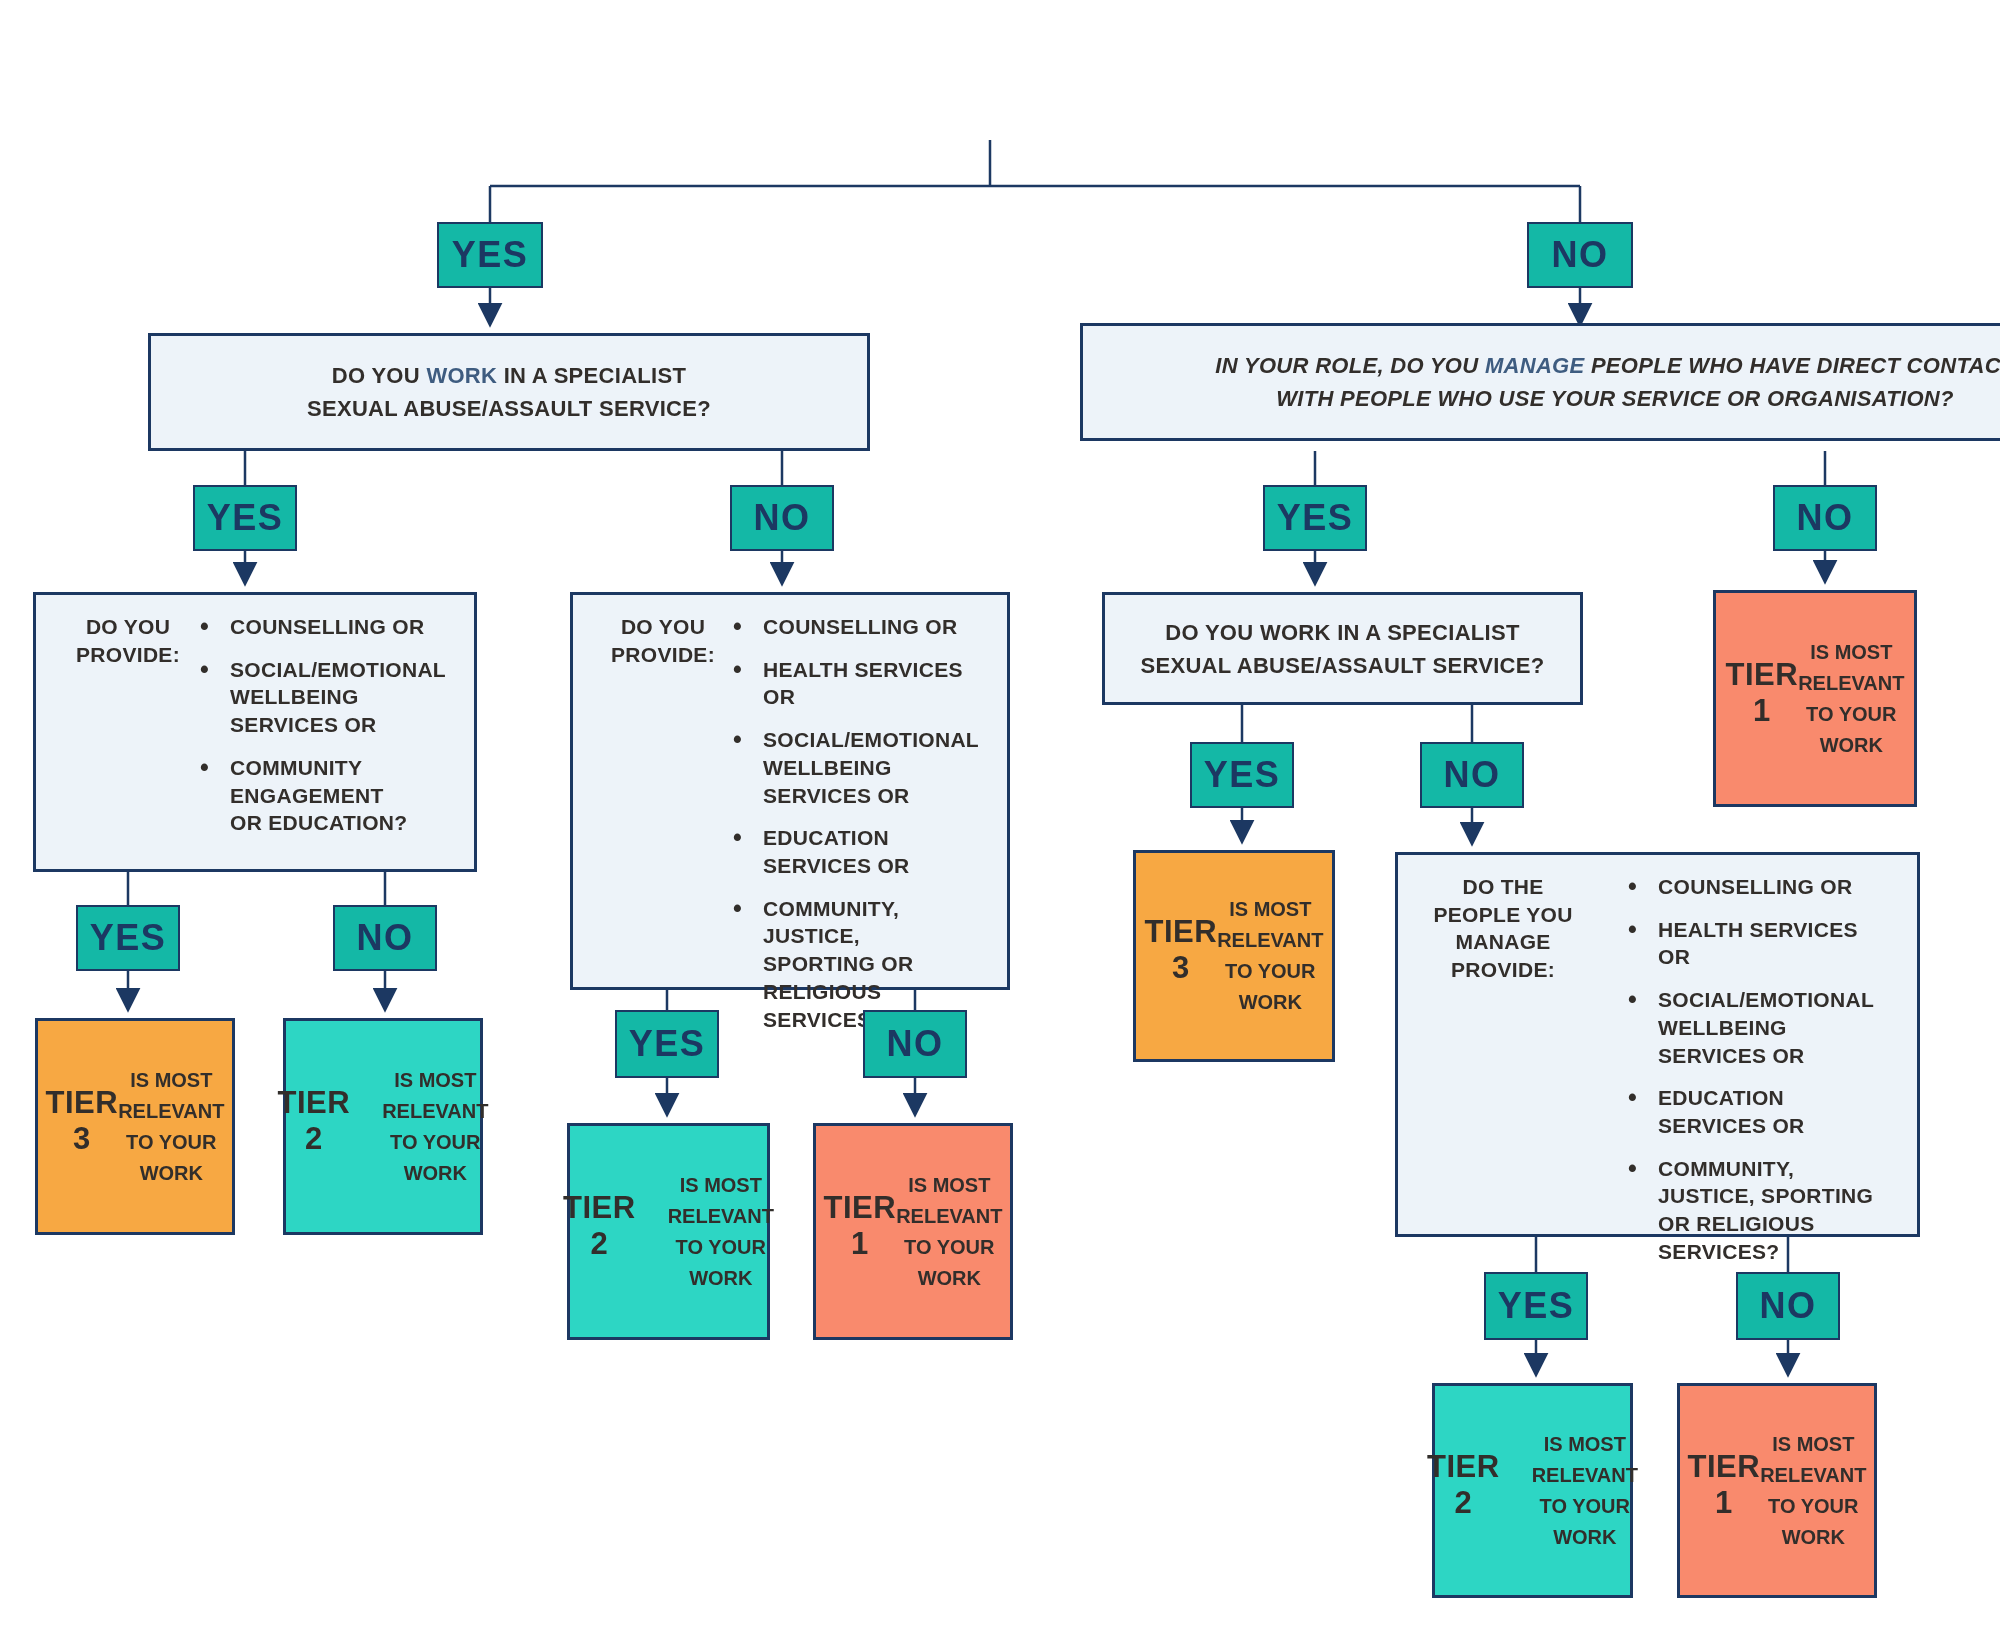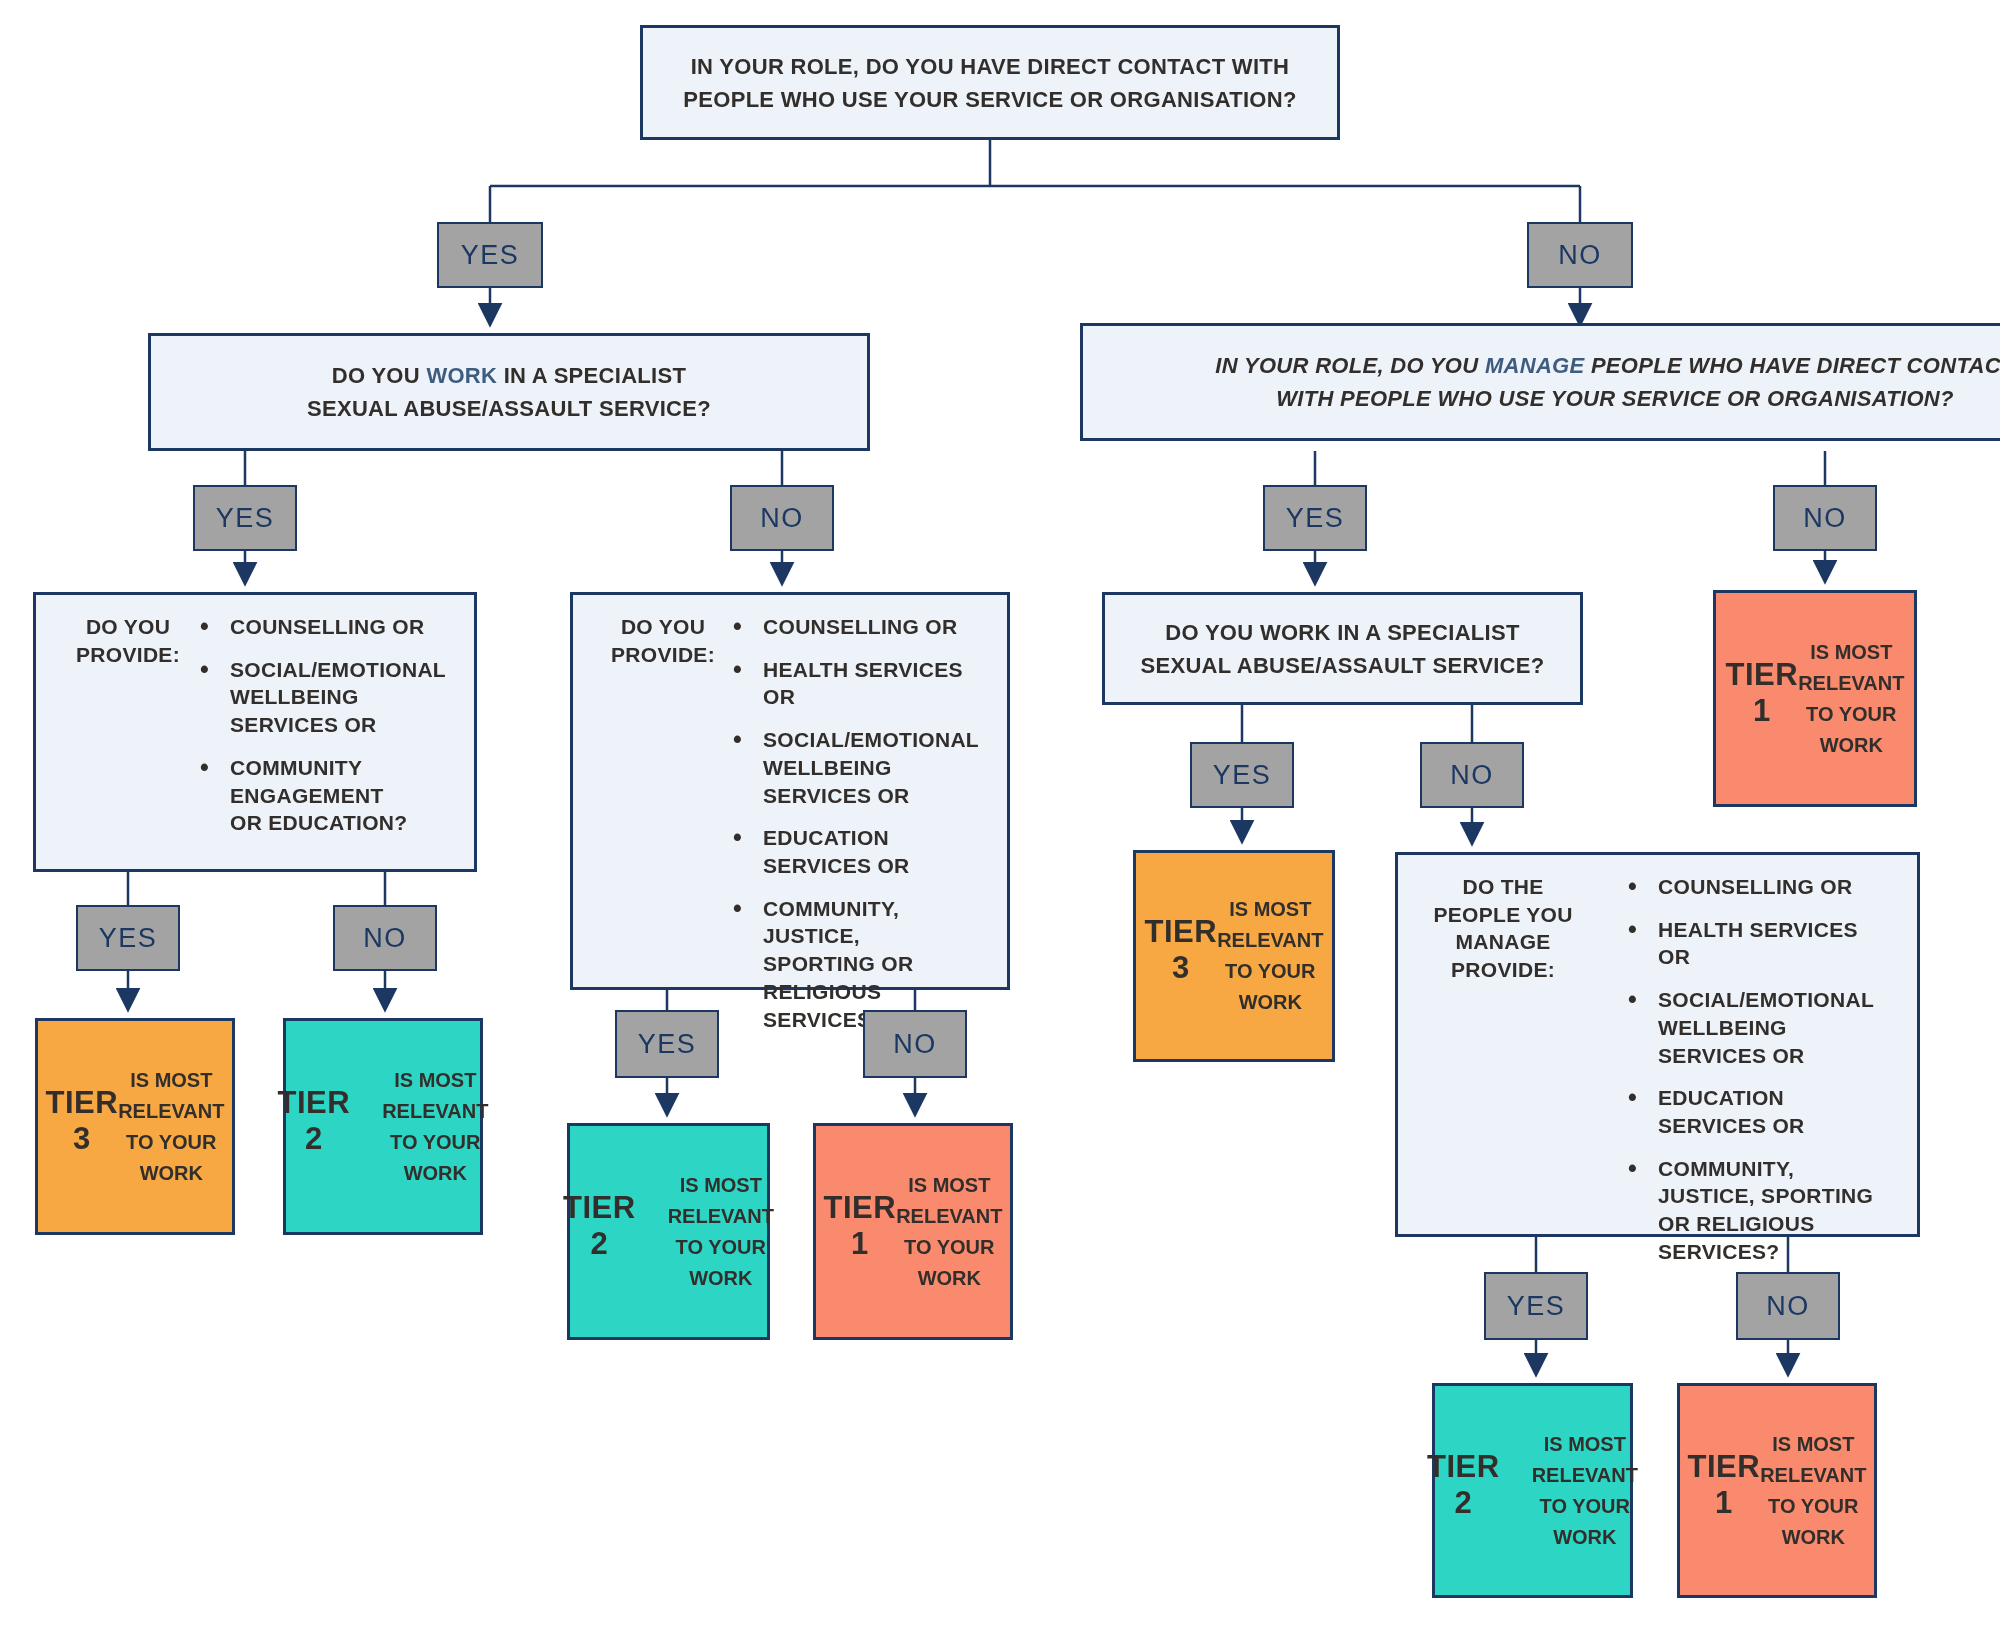--- a/index.html
+++ b/index.html
@@ -12,22 +12,22 @@
   #wires{position:absolute;left:0;top:0;z-index:0;}
   .ln{stroke:var(--navy);stroke-width:2.5;fill:none;}
   .node{position:absolute;box-sizing:border-box;display:flex;align-items:center;justify-content:center;z-index:1;}
   .qbox{
     background:var(--qfill);border:3px solid var(--navy);color:var(--text);
     font-weight:bold;font-size:22px;line-height:1.5;text-align:center;
     letter-spacing:.3px;white-space:pre-line;padding:10px 20px;
   }
   .qbox .hl{color:var(--highlight);}
   .decision{
-    background:#a3a3a3;border:2.5px solid var(--navy);color:var(--navy);
-    font-weight:normal;font-size:27px;letter-spacing:1.5px;
+    background:#14b8a6;border:2.5px solid var(--navy);color:var(--navy);
+    font-weight:bold;font-size:36px;letter-spacing:1.5px;
   }
   .tier{border:3px solid var(--navy);color:var(--text);flex-direction:row;text-align:center;padding:10px;}
   .tier.t1{background:var(--tier1);}
   .tier.t2{background:var(--tier2);gap:32px;}
   .tier.t3{background:var(--tier3);}
   .tier-title{font-size:31px;font-weight:bold;letter-spacing:.5px;margin-bottom:12px;}
   .tier-body{font-size:20px;font-weight:bold;line-height:1.55;white-space:pre-line;}
   .provide{flex-direction:row;align-items:stretch;justify-content:space-between;text-align:left;font-size:21px;line-height:1.32;padding:18px 28px;}
   .provide .q-title{text-align:center;margin-bottom:20px;white-space:pre-line;}
   .provide ul{margin:0;padding:0;list-style:none;}
@@ -65,24 +65,20 @@
     <line class="ln" x1="667" y1="1078" x2="667" y2="1114" marker-end="url(#arrow)"></line>
     <line class="ln" x1="915" y1="1078" x2="915" y2="1114" marker-end="url(#arrow)"></line>
     <line class="ln" x1="1315" y1="551" x2="1315" y2="583" marker-end="url(#arrow)"></line>
     <line class="ln" x1="1825" y1="551" x2="1825" y2="581" marker-end="url(#arrow)"></line>
     <line class="ln" x1="1242" y1="808" x2="1242" y2="841" marker-end="url(#arrow)"></line>
     <line class="ln" x1="1472" y1="808" x2="1472" y2="843" marker-end="url(#arrow)"></line>
     <line class="ln" x1="1536" y1="1340" x2="1536" y2="1374" marker-end="url(#arrow)"></line>
     <line class="ln" x1="1788" y1="1340" x2="1788" y2="1374" marker-end="url(#arrow)"></line>
   </svg>
 
-  <div class="node qbox" style="left:640px;top:25px;width:700px;height:115px;">
-    <span>IN YOUR ROLE, DO YOU HAVE DIRECT CONTACT WITH
-PEOPLE WHO USE YOUR SERVICE OR ORGANISATION?</span>
-  </div>
 
   <div class="node decision" style="left:437px;top:222px;width:106px;height:66px;">
     <span>YES</span>
   </div>
   <div class="node decision" style="left:1527px;top:222px;width:106px;height:66px;">
     <span>NO</span>
   </div>
 
   <div class="node qbox" style="left:148px;top:333px;width:722px;height:118px;">
     <span><span>DO YOU </span><span class="hl">WORK</span><span> IN A SPECIALIST

